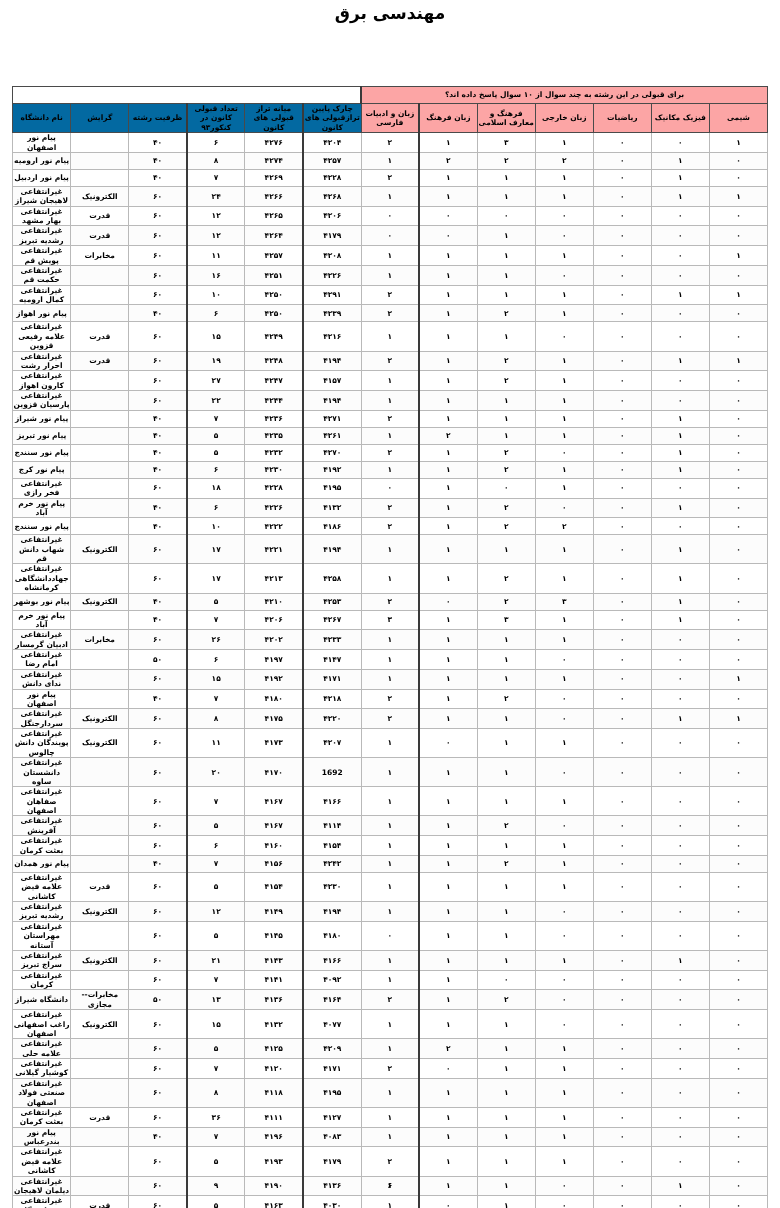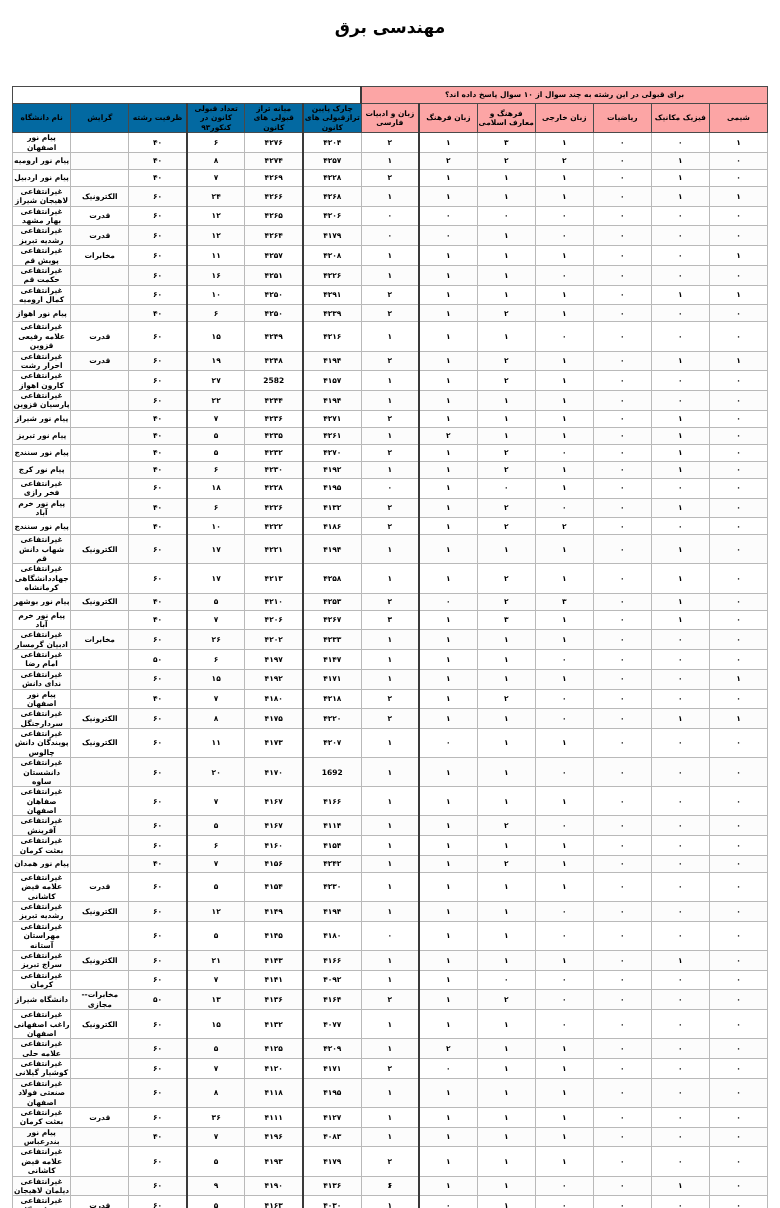--- a/index.html
+++ b/index.html
@@ -23,21 +23,21 @@
     position: relative;
     box-sizing: border-box;
   }
 
   
   .doc-title {
     text-align: center;
     font-size: 17px;
     font-weight: bold;
     letter-spacing: 0.5px;
-    padding-top: 17px;
+    padding-top: 3px;
     color: #000;
     font-family: "DejaVu Sans", "Liberation Sans", sans-serif;
   }
 
   
   .table-wrap {
     position: absolute;
     top: 86px;
     left: 12px;
     width: 756px;
@@ -354,21 +354,21 @@
           </tr>
           <tr>
             <td class="num">۰</td>
             <td class="num">۰</td>
             <td class="num">۰</td>
             <td class="num">۱</td>
             <td class="num">۲</td>
             <td class="num">۱</td>
             <td class="num sep-right">۱</td>
             <td class="num sep-left">۴۱۵۷</td>
-            <td class="num">2582</td>
+            <td class="num">۴۲۴۷</td>
             <td class="num">۲۷</td>
             <td class="num sep-right">۶۰</td>
             <td class="grayish"></td>
             <td class="name">غیرانتفاعی کارون اهواز</td>
           </tr>
           <tr>
             <td class="num">۰</td>
             <td class="num">۰</td>
             <td class="num">۰</td>
             <td class="num">۱</td>

